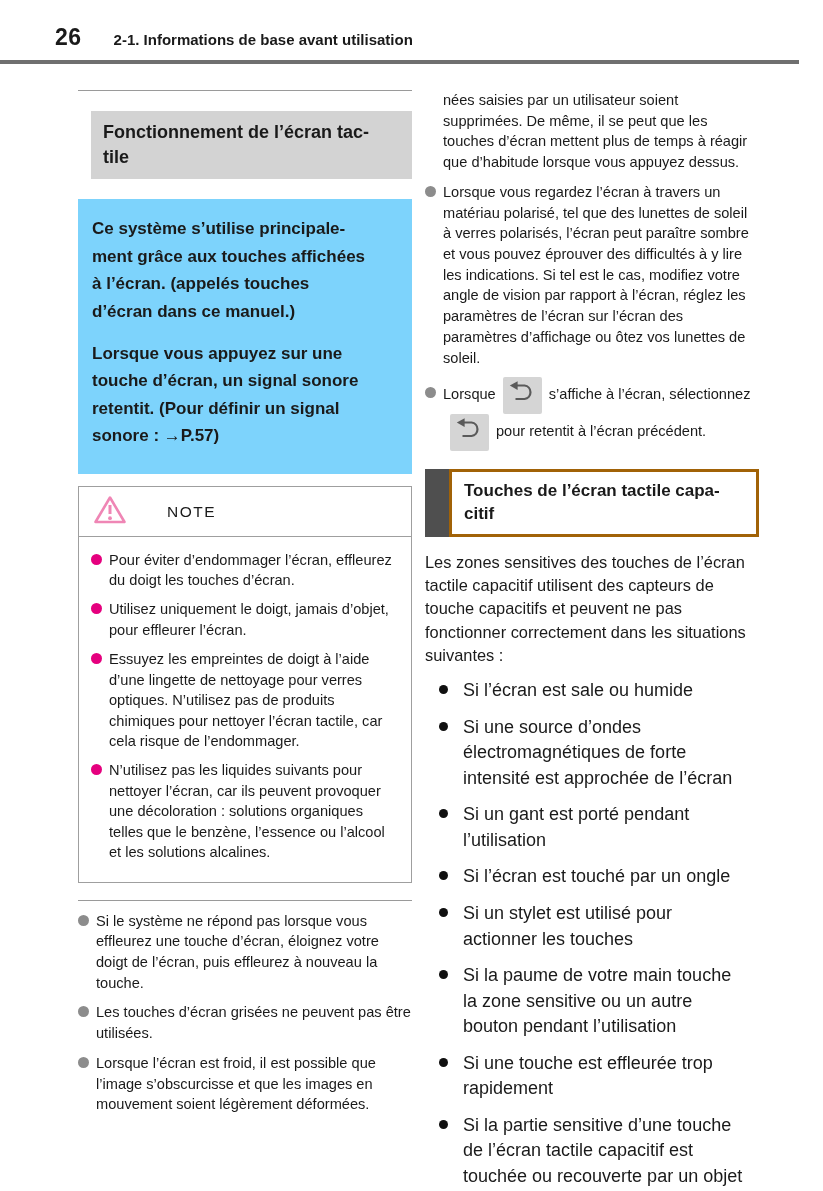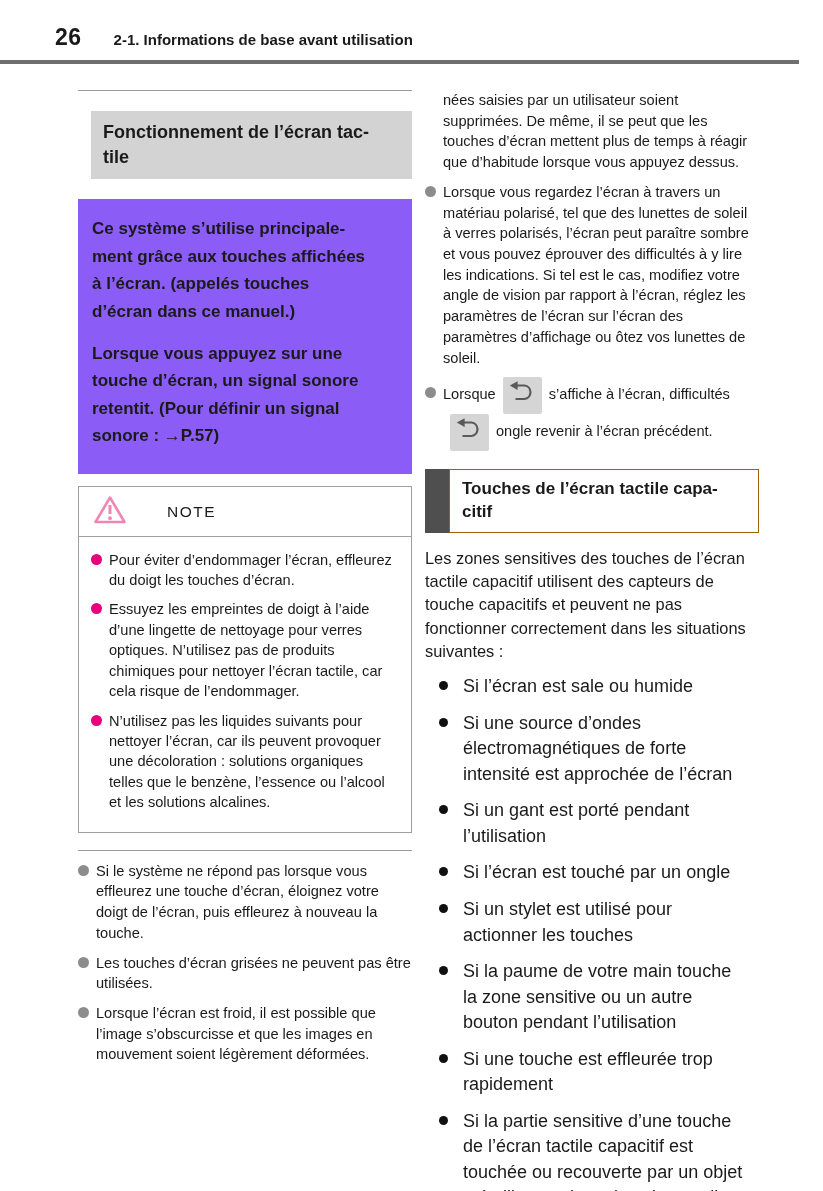--- a/index.html
+++ b/index.html
@@ -28,25 +28,25 @@
   .cont-para { padding-left:18px; font-size:14.6px; line-height:1.42; margin-bottom:8px; }
 
   
   .sec1 { display:flex; align-items:flex-end; margin:20px 0 20px; }
   .sec1-bar { width:13px; background:#595959; }
   .sec1-body { flex:1; background:#d3d3d3; padding:9px 6px 9px 12px;
                font-size:18px; font-weight:bold; line-height:1.4; white-space:pre-line; }
 
   .sec2 { display:flex; align-items:stretch; margin:18px 0 14px; }
   .sec2-bar { width:24px; background:#4f4f4f; }
-  .sec2-body { flex:1; background:#fff; border:1px solid #a16207; padding:8px 6px 8px 12px;
+  .sec2-body { flex:1; background:#fff; border:3px solid #a16207; padding:8px 6px 8px 12px;
                font-size:17px; font-weight:bold; line-height:1.35; white-space:pre-line; }
 
   
-  .intro-box { background:#8b5cf6; padding:4px 14px 10px; }
+  .intro-box { background:#7dd3fc; padding:4px 14px 10px; }
   .intro-box p { font-size:17px; font-weight:bold; line-height:1.62; white-space:pre-line; margin:12px 0 14px; }
 
   
   .note-box { border:1px solid #9f9f9f; margin:12px 0 0; background:#fff; }
   .note-head { display:flex; align-items:center; padding:8px 14px 7px; border-bottom:1px solid #9f9f9f;gap:24px; }
   .note-title { font-size:15.5px; letter-spacing:1.5px; margin-left:16px; }
   .note-body { padding:4px 10px 10px 12px; }
   .note-body .li { font-size:14.6px; line-height:1.4; margin:9px 0; }
 
   .post-note-rule { border-top:1px solid #9a9a9a; margin:17px 0 10px; }
@@ -107,20 +107,24 @@
           </span>
           <span class="note-title">NOTE</span>
         </div>
         <div class="note-body">
           <div class="li">
             <span class="dot dot-pink"></span>
             <span>Pour éviter d’endommager l’écran, effleurez du doigt les touches d’écran.</span>
           </div>
           <div class="li">
             <span class="dot dot-pink"></span>
+            <span>Utilisez uniquement le doigt, jamais d’objet, pour effleurer l’écran.</span>
+          </div>
+          <div class="li">
+            <span class="dot dot-pink"></span>
             <span>Essuyez les empreintes de doigt à l’aide d’une lingette de nettoyage pour verres optiques. N’utilisez pas de produits chimiques pour nettoyer l’écran tactile, car cela risque de l’endommager.</span>
           </div>
           <div class="li">
             <span class="dot dot-pink"></span>
             <span>N’utilisez pas les liquides suivants pour nettoyer l’écran, car ils peuvent provoquer une décoloration : solutions organiques telles que le benzène, l’essence ou l’alcool et les solutions alcalines.</span>
           </div>
         </div>
       </div>
 
       <div class="post-note-rule"></div>
@@ -151,26 +155,26 @@
         <span>Lorsque vous regardez l’écran à travers un matériau polarisé, tel que des lunettes de soleil à verres polarisés, l’écran peut paraître sombre et vous pouvez éprouver des difficultés à y lire les indications. Si tel est le cas, modifiez votre angle de vision par rapport à l’écran, réglez les paramètres de l’écran sur l’écran des paramètres d’affichage ou ôtez vos lunettes de soleil.</span>
       </div>
 
       <div class="li li-ret">
         <span class="dot dot-gray" style="top:10px;"></span>
         <span>Lorsque</span><span class="icon-chip">
           <svg width="27" height="21" viewBox="0 0 27 21">
             <path d="M8 4.5 H15.5 A6.8 6.8 0 0 1 15.5 18 H6.5" fill="none" stroke="#5a5a5a" stroke-width="2.2"></path>
             <polygon points="8.6,0.2 8.6,9 0.8,4.6" fill="#5a5a5a"></polygon>
           </svg>
-        </span><span>s’affiche à l’écran, difficultés</span><span class="icon-chip">
+        </span><span>s’affiche à l’écran, sélectionnez</span><span class="icon-chip">
           <svg width="27" height="21" viewBox="0 0 27 21">
             <path d="M8 4.5 H15.5 A6.8 6.8 0 0 1 15.5 18 H6.5" fill="none" stroke="#5a5a5a" stroke-width="2.2"></path>
             <polygon points="8.6,0.2 8.6,9 0.8,4.6" fill="#5a5a5a"></polygon>
           </svg>
-        </span><span>ongle revenir à l’écran précédent.</span>
+        </span><span>pour retentit à l’écran précédent.</span>
       </div>
 
       <div class="sec2">
         <div class="sec2-bar"></div>
         <div class="sec2-body">Touches de l’écran tactile capa-
 citif</div>
       </div>
 
       <div class="body-para">Les zones sensitives des touches de l’écran tactile capacitif utilisent des capteurs de touche capacitifs et peuvent ne pas fonctionner correctement dans les situations suivantes :</div>
 

